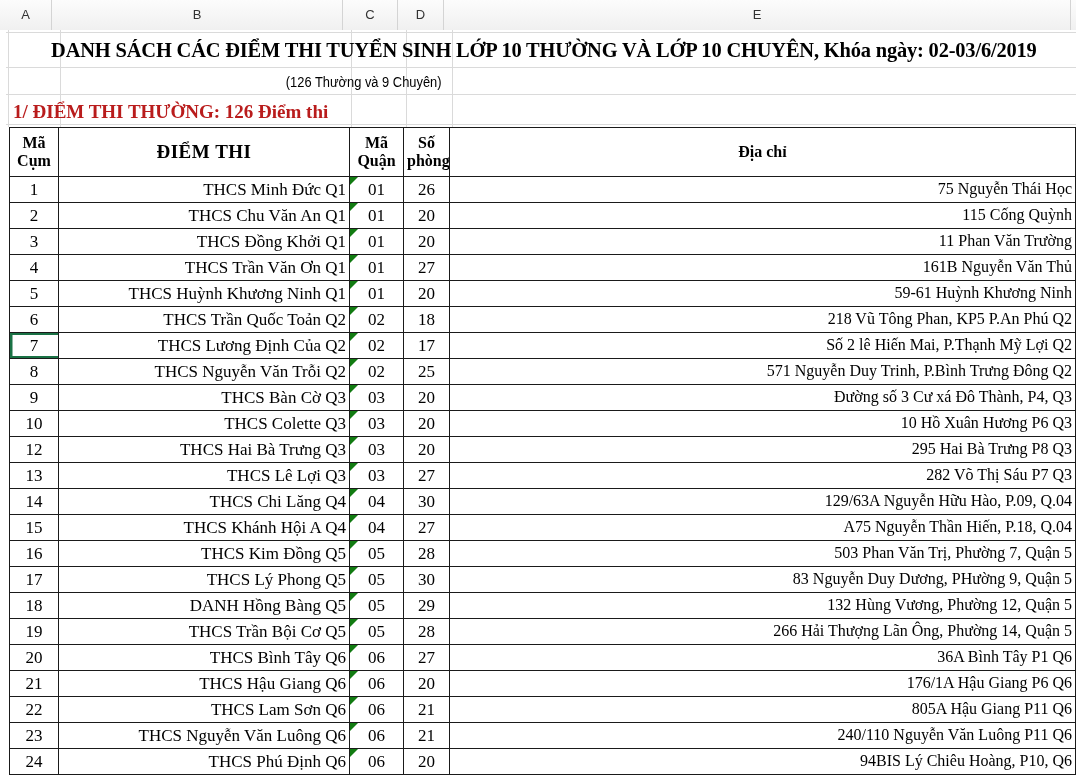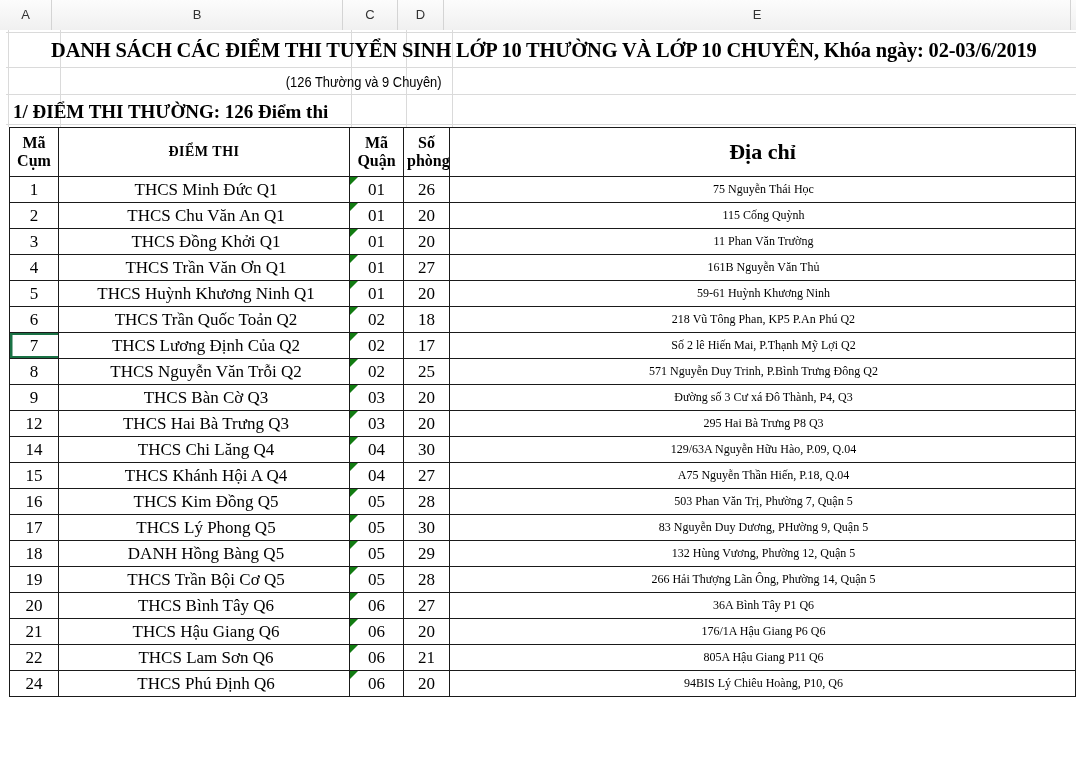--- a/index.html
+++ b/index.html
@@ -82,21 +82,21 @@
     margin-left: -360px;
   }
   #section-row {
     top: 67px; height: 30px; width: 1070px;
     justify-content: flex-start;
     padding-left: 4px;
   }
   #section-row .txt {
     font-weight: 700;
     font-size: 19px;
-    color: #000000;
+    color: #b91c1c;
   }
 
   
   table {
     position: absolute;
     top: 97px;
     left: 3px;
     width: 1067px;
     border-collapse: collapse;
     table-layout: fixed;
@@ -112,29 +112,29 @@
     white-space: nowrap;
   }
   thead th {
     height: 49px;
     font-weight: 700;
     text-align: center;
     vertical-align: middle;
     font-size: 16px;
   }
   thead th .stack { display: block; line-height: 1.12; }
-  thead th.diemthi { font-size: 14px; letter-spacing: 0.5px; }
-  thead th.diachi { font-size: 22px; }
+  thead th.diemthi { font-size: 19px; letter-spacing: 0.5px; }
+  thead th.diachi { font-size: 16px; }
 
   tbody td { height: 26px; vertical-align: middle; }
   td.c-ma   { text-align: center; width: 49px; }
-  td.c-name { text-align: center;  width: 291px; padding-left: 7px; }
+  td.c-name { text-align: right;  width: 291px; padding-left: 7px; }
   td.c-quan { text-align: center; width: 54px; position: relative; }
   td.c-room { text-align: center; width: 46px; }
-  td.c-addr { text-align: center; padding-left: 5px; font-size: 12px; font-family: Liberation Serif, serif; }
+  td.c-addr { text-align: right; padding-left: 5px; font-size: 16px; font-family: Liberation Serif, serif; }
 
   th.c-ma   { width: 49px; }
   th.c-name { width: 291px; }
   th.c-quan { width: 54px; }
   th.c-room { width: 46px; }
 
   
   .err-tri {
     position: absolute;
     top: 0; left: 0;
@@ -265,25 +265,39 @@
           <td class="c-addr">571 Nguyễn Duy Trinh, P.Bình Trưng Đông Q2</td>
         </tr>
         <tr>
           <td class="c-ma">9</td>
           <td class="c-name">THCS Bàn Cờ Q3</td>
           <td class="c-quan"><span class="err-tri"></span><span>03</span></td>
           <td class="c-room">20</td>
           <td class="c-addr">Đường số 3 Cư xá Đô Thành, P4, Q3</td>
         </tr>
         <tr>
+          <td class="c-ma">10</td>
+          <td class="c-name">THCS Colette Q3</td>
+          <td class="c-quan"><span class="err-tri"></span><span>03</span></td>
+          <td class="c-room">20</td>
+          <td class="c-addr">10 Hồ Xuân Hương P6 Q3</td>
+        </tr>
+        <tr>
           <td class="c-ma">12</td>
           <td class="c-name">THCS Hai Bà Trưng Q3</td>
           <td class="c-quan"><span class="err-tri"></span><span>03</span></td>
           <td class="c-room">20</td>
           <td class="c-addr">295 Hai Bà Trưng P8 Q3</td>
+        </tr>
+        <tr>
+          <td class="c-ma">13</td>
+          <td class="c-name">THCS Lê Lợi Q3</td>
+          <td class="c-quan"><span class="err-tri"></span><span>03</span></td>
+          <td class="c-room">27</td>
+          <td class="c-addr">282 Võ Thị Sáu P7 Q3</td>
         </tr>
         <tr>
           <td class="c-ma">14</td>
           <td class="c-name">THCS Chi Lăng Q4</td>
           <td class="c-quan"><span class="err-tri"></span><span>04</span></td>
           <td class="c-room">30</td>
           <td class="c-addr">129/63A Nguyễn Hữu Hào, P.09, Q.04</td>
         </tr>
         <tr>
           <td class="c-ma">15</td>
@@ -335,20 +349,27 @@
           <td class="c-addr">176/1A Hậu Giang P6 Q6</td>
         </tr>
         <tr>
           <td class="c-ma">22</td>
           <td class="c-name">THCS Lam Sơn Q6</td>
           <td class="c-quan"><span class="err-tri"></span><span>06</span></td>
           <td class="c-room">21</td>
           <td class="c-addr">805A Hậu Giang P11 Q6</td>
         </tr>
         <tr>
+          <td class="c-ma">23</td>
+          <td class="c-name">THCS Nguyễn Văn Luông Q6</td>
+          <td class="c-quan"><span class="err-tri"></span><span>06</span></td>
+          <td class="c-room">21</td>
+          <td class="c-addr">240/110 Nguyễn Văn Luông P11 Q6</td>
+        </tr>
+        <tr>
           <td class="c-ma">24</td>
           <td class="c-name">THCS Phú Định Q6</td>
           <td class="c-quan"><span class="err-tri"></span><span>06</span></td>
           <td class="c-room">20</td>
           <td class="c-addr">94BIS Lý Chiêu Hoàng, P10, Q6</td>
         </tr>
       </tbody>
   </table>
 </div>
 

